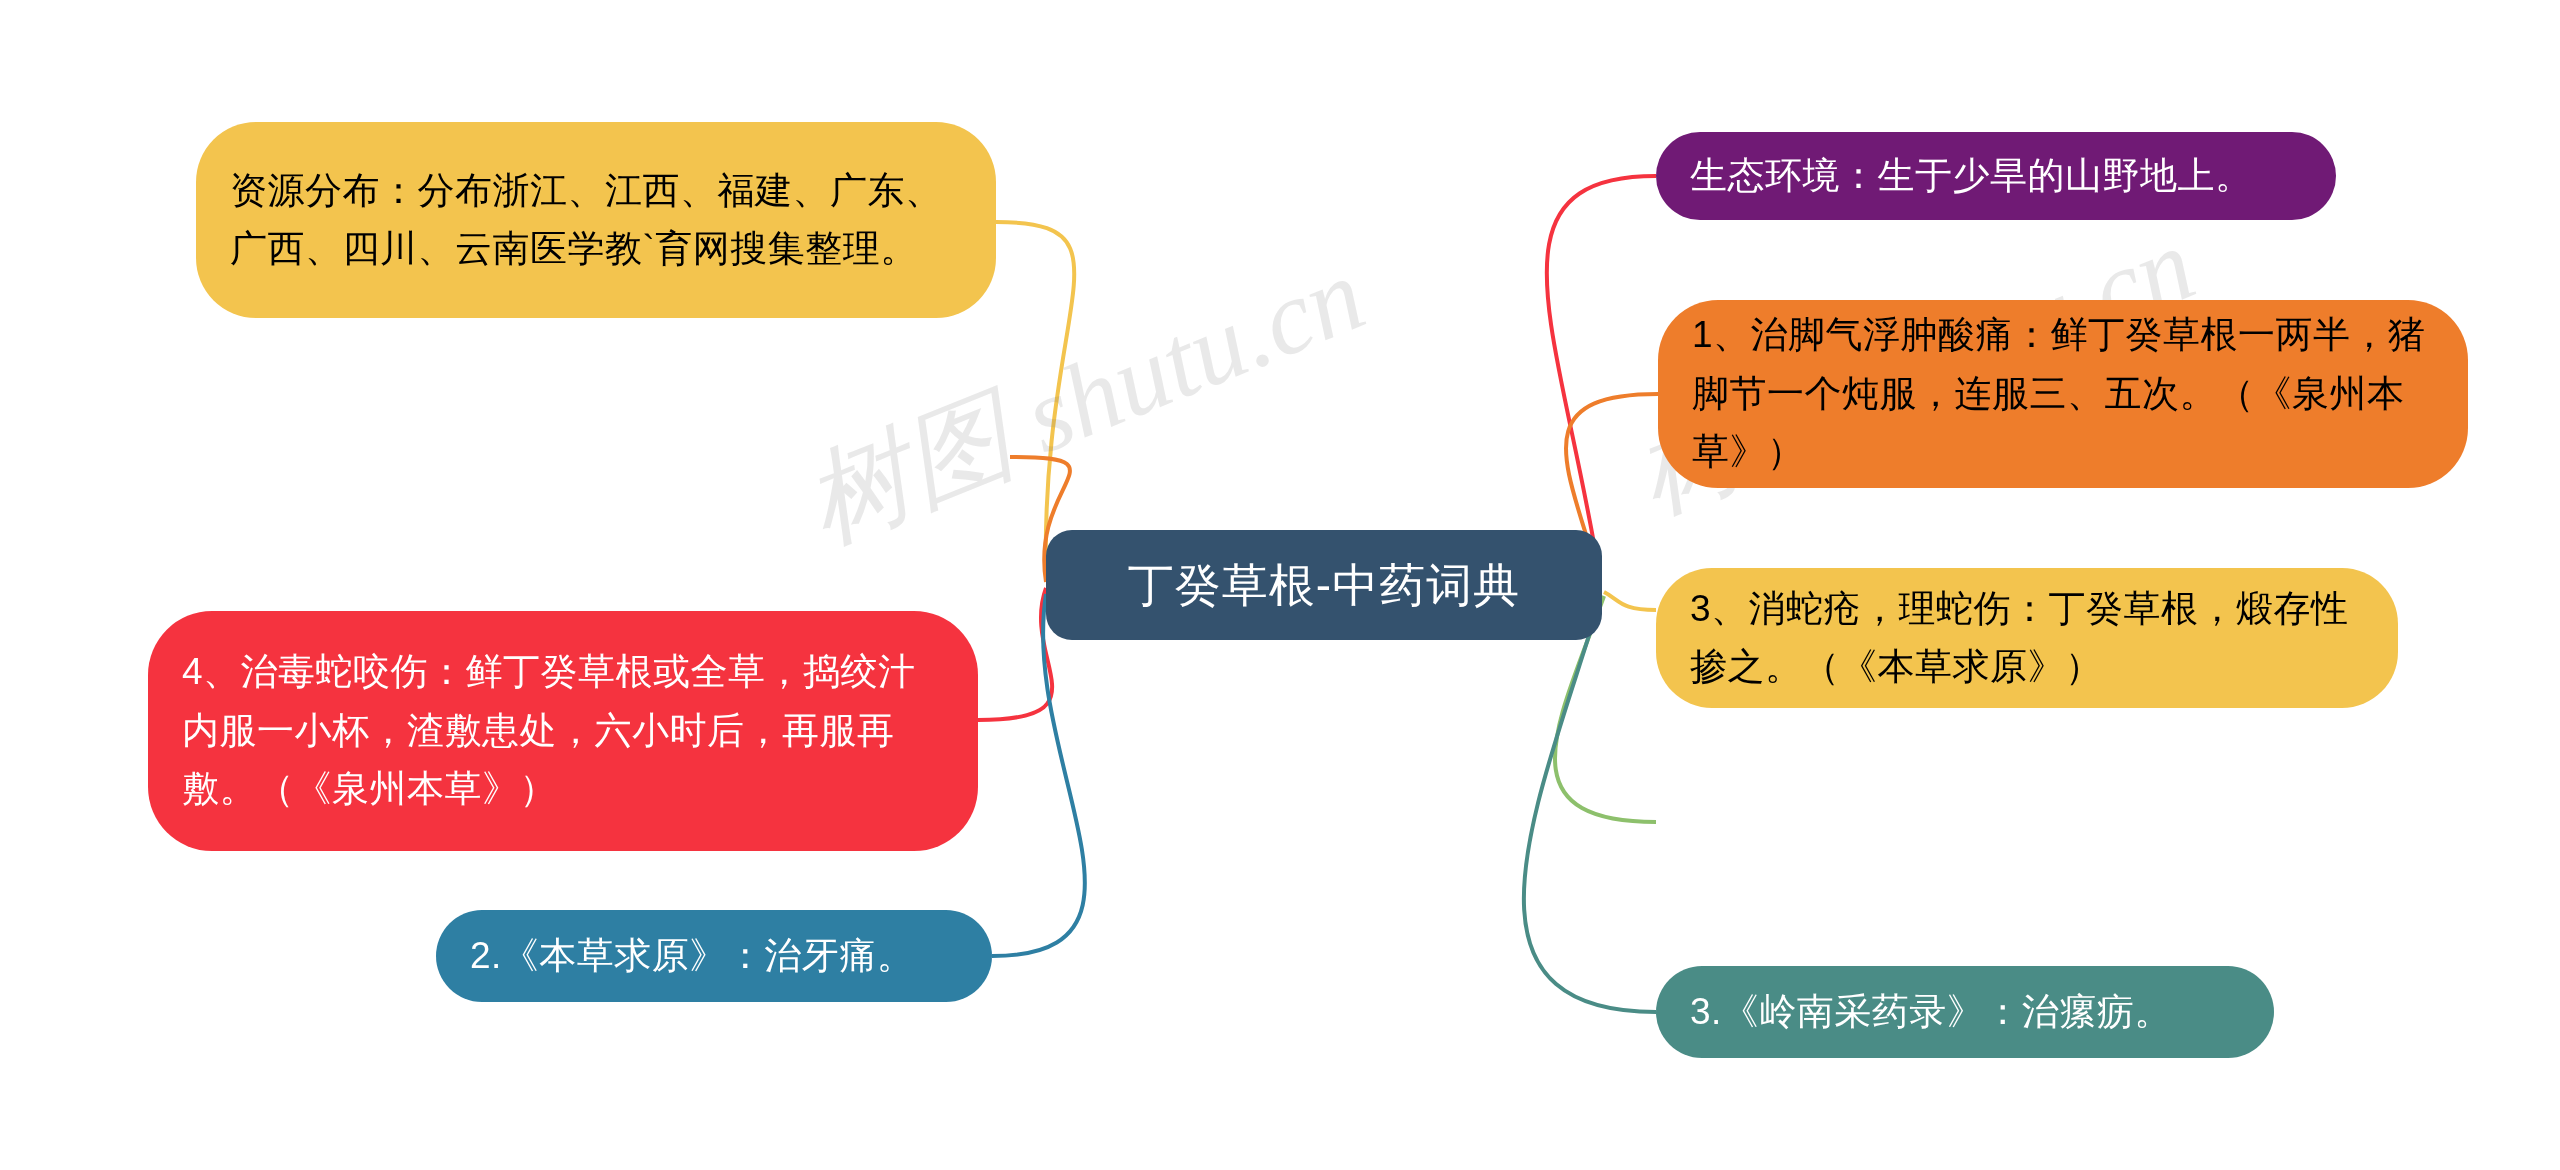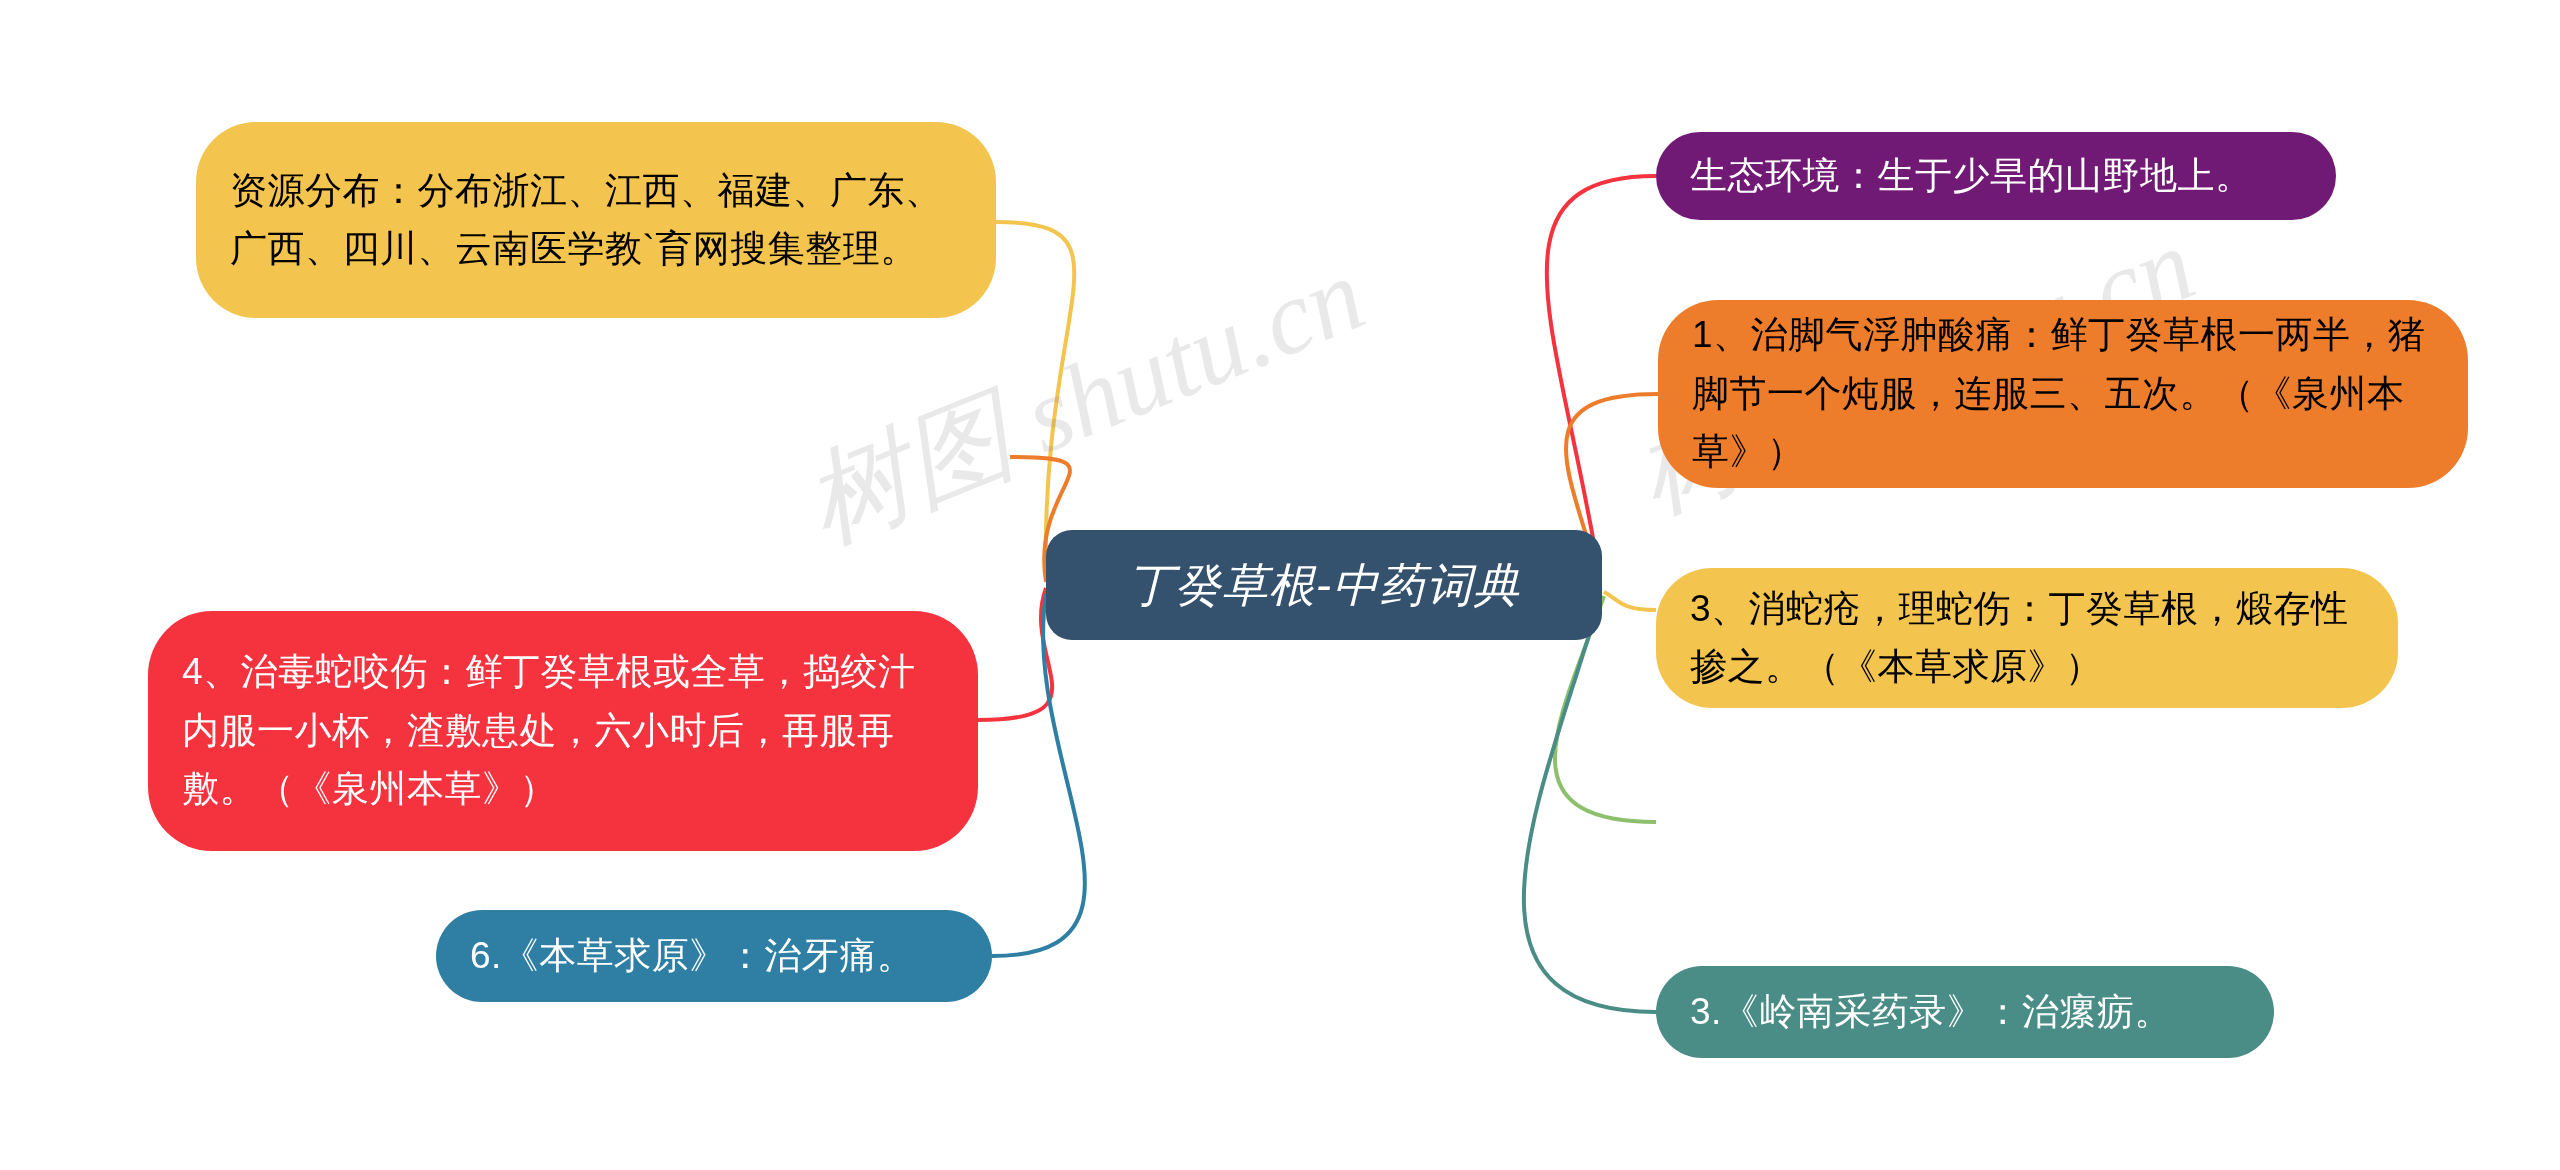--- a/index.html
+++ b/index.html
@@ -68,21 +68,20 @@
   #central {
     left: 1046px;
     top: 530px;
     width: 556px;
     height: 110px;
     background: #34526E;
     border-radius: 26px;
     justify-content: center;
     padding: 0;
     z-index: 5;
-    font-style: italic;
   }
   #central .txt {
     text-align: center;
     font-size: 46px;
     font-weight: 400;
     letter-spacing: 1px;
   }
 
   
   #n-left-1 {
@@ -169,21 +168,21 @@
   <div class="node dark-txt" id="n-left-1">
     <span class="txt">资源分布：分布浙江、江西、福建、广东、广西、四川、云南医学教`育网搜集整理。</span>
   </div>
 
 
   <div class="node light-txt" id="n-left-3">
     <span class="txt">4、治毒蛇咬伤：鲜丁癸草根或全草，捣绞汁内服一小杯，渣敷患处，六小时后，再服再敷。（《泉州本草》）</span>
   </div>
 
   <div class="node light-txt" id="n-left-4">
-    <span class="txt">6.《本草求原》：治牙痛。</span>
+    <span class="txt">2.《本草求原》：治牙痛。</span>
   </div>
 
   <div class="node light-txt" id="n-right-1">
     <span class="txt">生态环境：生于少旱的山野地上。</span>
   </div>
 
   <div class="node dark-txt" id="n-right-2">
     <span class="txt">1、治脚气浮肿酸痛：鲜丁癸草根一两半，猪脚节一个炖服，连服三、五次。（《泉州本草》）</span>
   </div>
 

